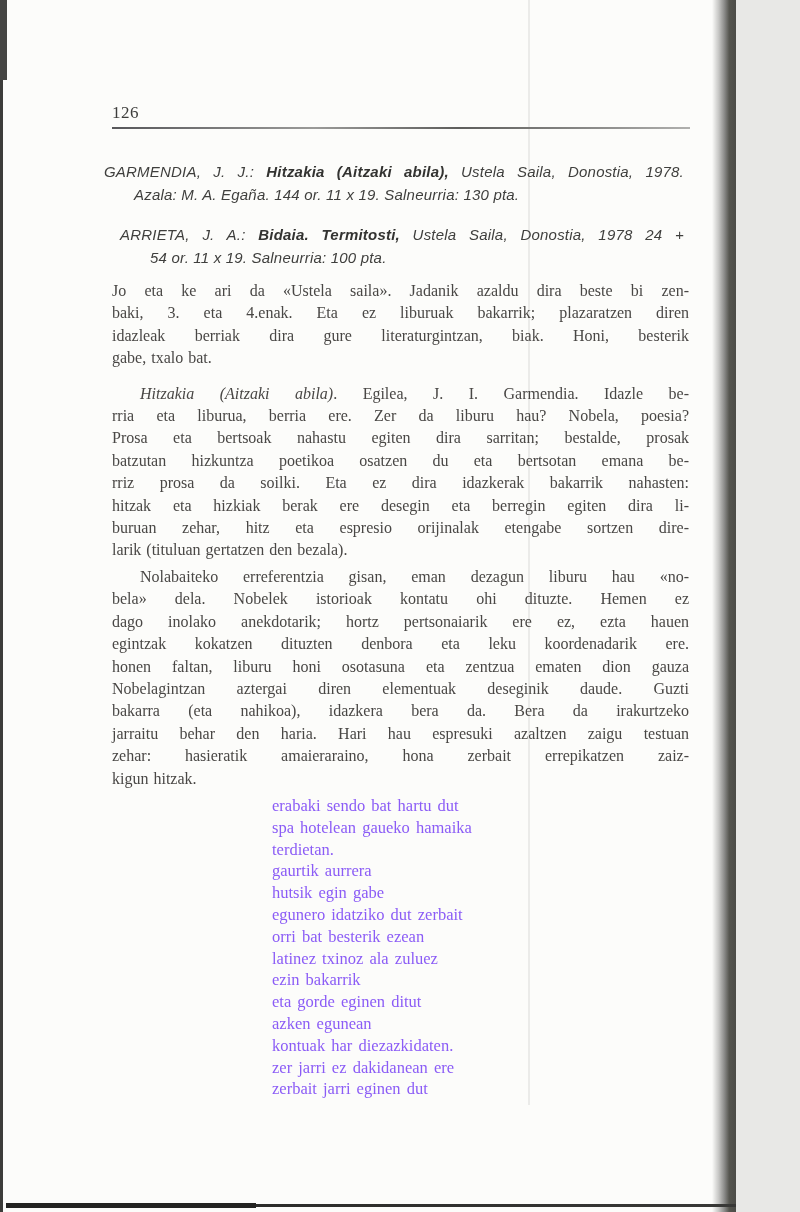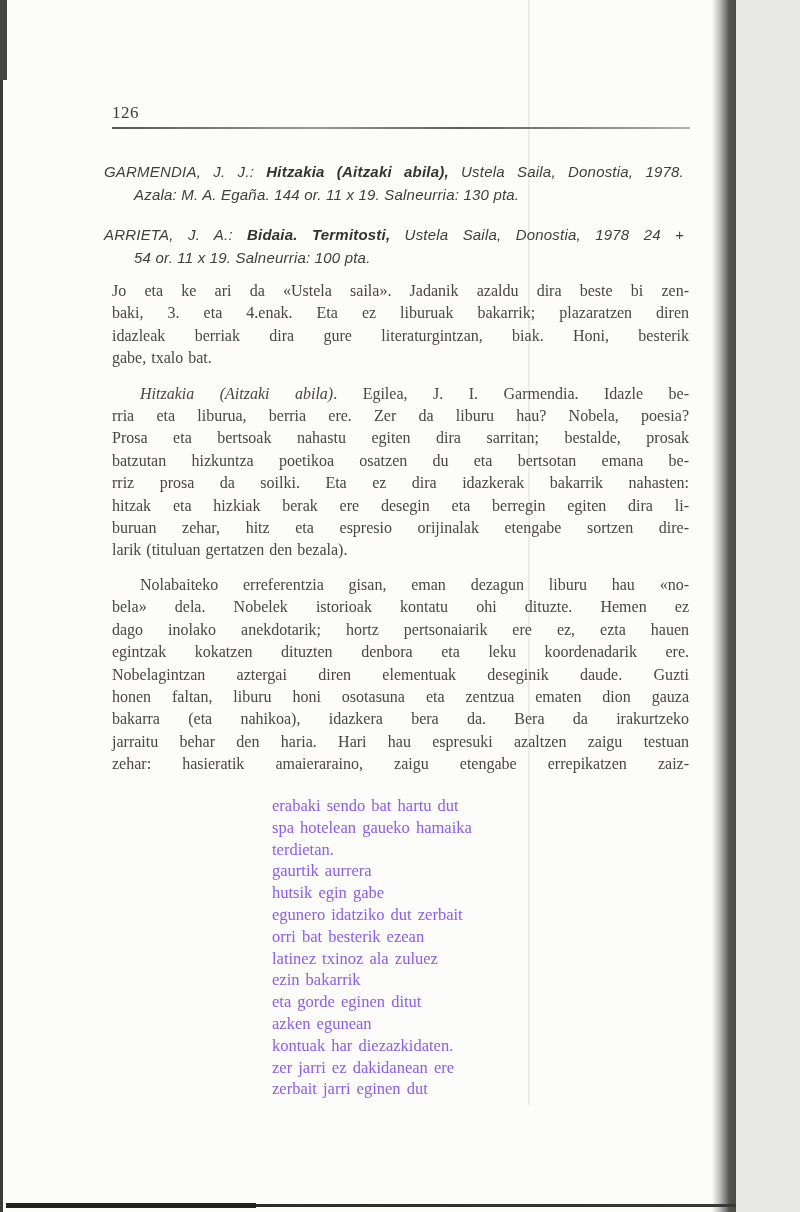--- a/index.html
+++ b/index.html
@@ -46,31 +46,31 @@
     background:linear-gradient(to right,#57575a 0%, #9a9a98 35%, #5e5e5c 60%, #8e8e8c 85%, #b0b0ae 100%);
   }
   
   .bibliography{
     position:absolute;left:104px;top:160px;width:580px;
     font-family:"Liberation Sans", sans-serif;
     font-size:15px;line-height:23px;color:#3f3f3d;
     letter-spacing:0.2px;
     font-style:italic;
   }
-  .bib-entry + .bib-entry{margin-top:17px;}
+  .bib-entry + .bib-entry{margin-top:17px;margin-left:16px;}
   .bib-line{text-align:justify;text-align-last:justify;}
   .bib-line.hang{padding-left:30px;text-align-last:left;width:440px;}
   .bib-line b{color:#333331;}
   
   .body-text{
     position:absolute;left:112px;top:280px;width:577px;
     font-size:16px;line-height:22.4px;color:#494745;
   }
   .body-paragraph.p1{margin-top:13px;}
-  .body-paragraph.p2{margin-top:12px;}
+  .body-paragraph.p2{margin-top:4px;}
   .text-line{text-align:justify;text-align-last:justify;word-spacing:1px;}
   .text-line.lastline{text-align-last:left;}
   .text-line.ind{text-indent:28px;}
   
   .poem{
     position:absolute;left:272px;top:795px;width:340px;
     font-size:16.5px;line-height:21.8px;color:#8b5cf6;
     word-spacing:2px;
   }
 </style>
@@ -115,25 +115,26 @@
         <div class="text-line">rriz prosa da soilki. Eta ez dira idazkerak bakarrik nahasten:</div>
         <div class="text-line">hitzak eta hizkiak berak ere desegin eta berregin egiten dira li-</div>
         <div class="text-line">buruan zehar, hitz eta espresio orijinalak etengabe sortzen dire-</div>
         <div class="text-line lastline">larik (tituluan gertatzen den bezala).</div>
       </div>
       <div class="body-paragraph p2">
         <div class="text-line ind">Nolabaiteko erreferentzia gisan, eman dezagun liburu hau «no-</div>
         <div class="text-line">bela» dela. Nobelek istorioak kontatu ohi dituzte. Hemen ez</div>
         <div class="text-line">dago inolako anekdotarik; hortz pertsonaiarik ere ez, ezta hauen</div>
         <div class="text-line">egintzak kokatzen dituzten denbora eta leku koordenadarik ere.</div>
+        <div class="text-line">honen faltan, liburu honi osotasuna eta zentzua ematen dion gauza</div>
         <div class="text-line">Nobelagintzan aztergai diren elementuak deseginik daude. Guzti</div>
-        <div class="text-line">honen faltan, liburu honi osotasuna eta zentzua ematen dion gauza</div>
         <div class="text-line">bakarra (eta nahikoa), idazkera bera da. Bera da irakurtzeko</div>
         <div class="text-line">jarraitu behar den haria. Hari hau espresuki azaltzen zaigu testuan</div>
-        <div class="text-line">zehar: hasieratik amaieraraino, zaigu etengabe errepikatzen zaiz-</div>
+        <div class="text-line">zehar: hasieratik amaieraraino, hona zerbait errepikatzen zaiz-</div>
+        <div class="text-line lastline">kigun hitzak.</div>
       </div>
     </div>
 
   <div class="poem" id="poem">
       <div class="poem-line">erabaki sendo bat hartu dut</div>
       <div class="poem-line">spa hotelean gaueko hamaika</div>
       <div class="poem-line">terdietan.</div>
       <div class="poem-line">gaurtik aurrera</div>
       <div class="poem-line">hutsik egin gabe</div>
       <div class="poem-line">egunero idatziko dut zerbait</div>

